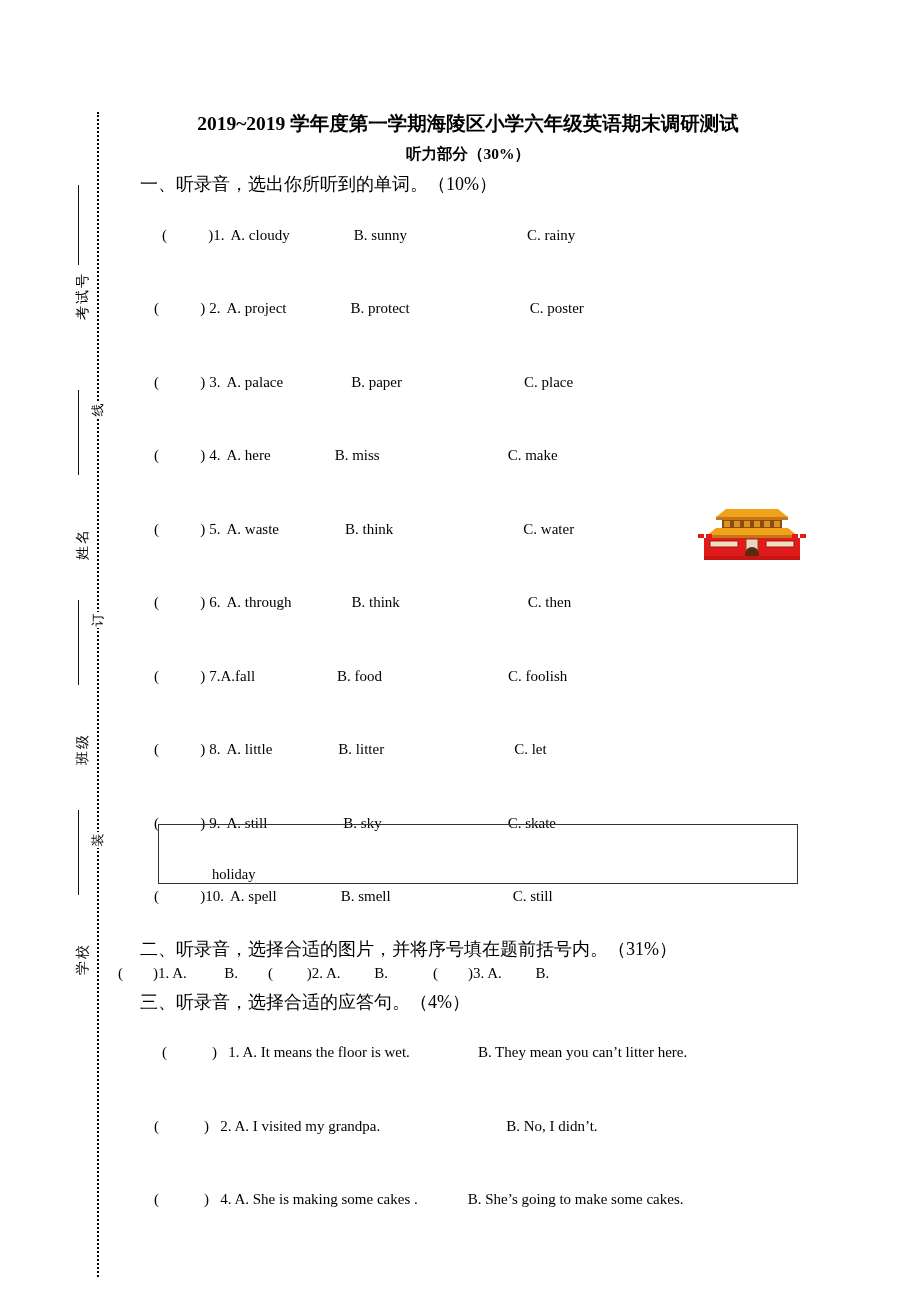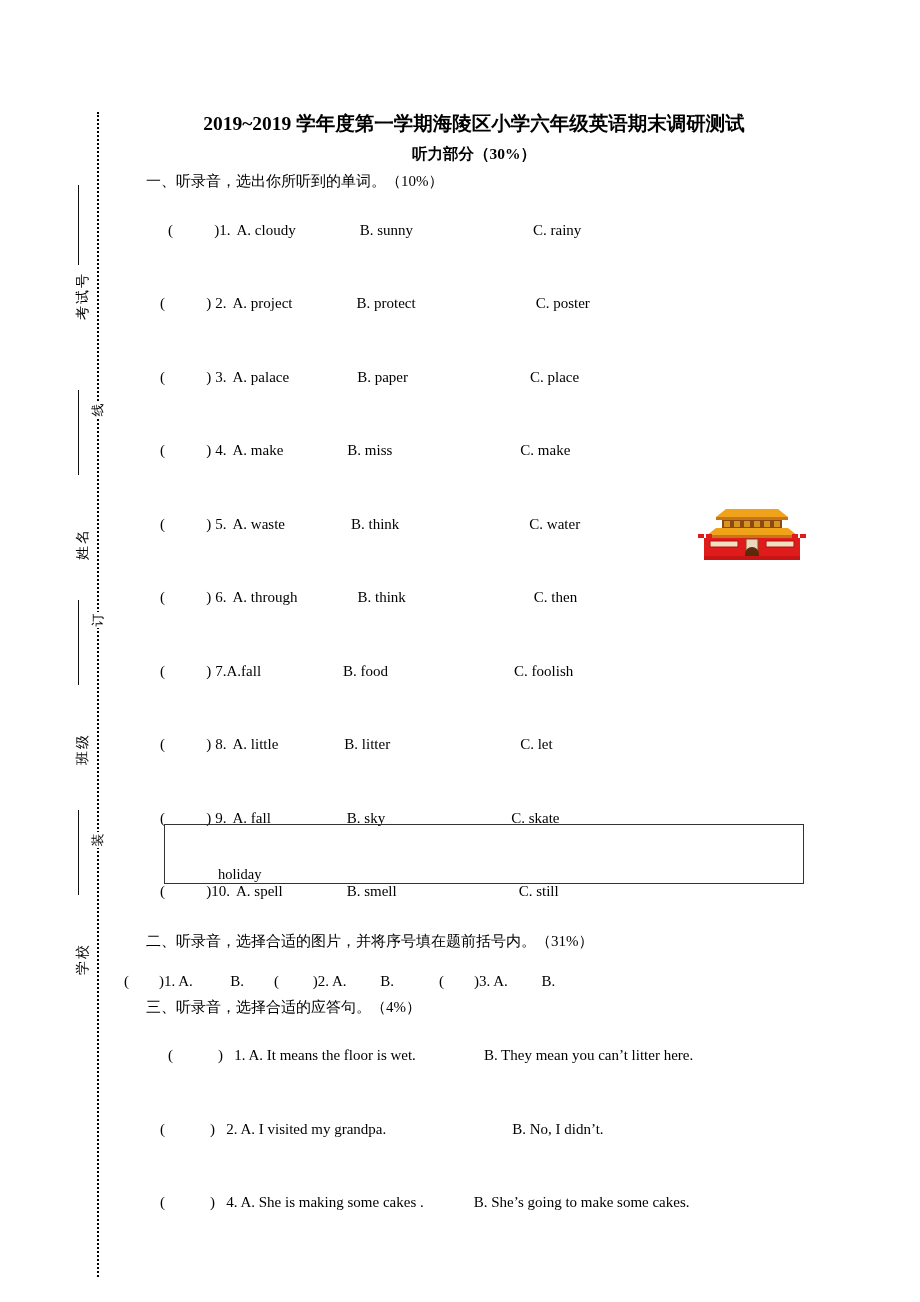--- a/index.html
+++ b/index.html
@@ -50,41 +50,41 @@
     padding: 3px 0;
     text-align: center;
     width: 16px;
     transform-origin: center center;
     transform: rotate(-90deg);
   }
 
   
   #content {
     position: absolute;
-    left: 124px;
+    left: 118px;
     top: 0;
     width: 700px;
     height: 1138px;
   }
   .doc-title {
     text-align: center;
     font-size: 19.5px;
     font-weight: bold;
     margin-top: 110px;
     letter-spacing: 0px;
     font-family: "Liberation Serif", serif;
   }
   .sub-title {
     text-align: center;
     font-size: 15.5px;
     font-weight: bold;
     margin-top: 7px;
   }
   .sec-head {
-    font-size: 15px;
+    font-size: 18px;
     margin-top: 7px;
     padding-left: 22px;
   }
   .row {
     font-size: 15px;
     line-height: 24.5px;
     white-space: pre;
     position: relative;
   }
 
@@ -152,44 +152,44 @@
       <div class="row" style="padding-left:14px;">
         <span>(           )</span><span>1.</span><span style="display:inline-block;width:6px;"></span><span>A. cloudy</span><span style="display:inline-block;width:64px;"></span><span>B. sunny</span><span style="display:inline-block;width:120px;"></span><span>C. rainy</span>
       </div>
       <div class="row" style="padding-left:6px;">
         <span>(           )</span><span style="display:inline-block;width:4px;"></span><span>2.</span><span style="display:inline-block;width:6px;"></span><span>A. project</span><span style="display:inline-block;width:64px;"></span><span>B. protect</span><span style="display:inline-block;width:120px;"></span><span>C. poster</span>
       </div>
       <div class="row" style="padding-left:6px;">
         <span>(           )</span><span style="display:inline-block;width:4px;"></span><span>3.</span><span style="display:inline-block;width:6px;"></span><span>A. palace</span><span style="display:inline-block;width:68px;"></span><span>B. paper</span><span style="display:inline-block;width:122px;"></span><span>C. place</span>
       </div>
       <div class="row" style="padding-left:6px;">
-        <span>(           )</span><span style="display:inline-block;width:4px;"></span><span>4.</span><span style="display:inline-block;width:6px;"></span><span>A. make</span><span style="display:inline-block;width:64px;"></span><span>B. miss</span><span style="display:inline-block;width:128px;"></span><span>C. make</span>
+        <span>(           )</span><span style="display:inline-block;width:4px;"></span><span>4.</span><span style="display:inline-block;width:6px;"></span><span>A. here</span><span style="display:inline-block;width:64px;"></span><span>B. miss</span><span style="display:inline-block;width:128px;"></span><span>C. make</span>
       </div>
       <div class="row" style="padding-left:6px;">
         <span>(           )</span><span style="display:inline-block;width:4px;"></span><span>5.</span><span style="display:inline-block;width:6px;"></span><span>A. waste</span><span style="display:inline-block;width:66px;"></span><span>B. think</span><span style="display:inline-block;width:130px;"></span><span>C. water</span>
       </div>
       <div class="row" style="padding-left:6px;">
         <span>(           )</span><span style="display:inline-block;width:4px;"></span><span>6.</span><span style="display:inline-block;width:6px;"></span><span>A. through</span><span style="display:inline-block;width:60px;"></span><span>B. think</span><span style="display:inline-block;width:128px;"></span><span>C. then</span>
       </div>
       <div class="row" style="padding-left:6px;">
         <span>(           )</span><span style="display:inline-block;width:4px;"></span><span>7.</span><span>A.fall</span><span style="display:inline-block;width:82px;"></span><span>B. food</span><span style="display:inline-block;width:126px;"></span><span>C. foolish</span>
       </div>
       <div class="row" style="padding-left:6px;">
         <span>(           )</span><span style="display:inline-block;width:4px;"></span><span>8.</span><span style="display:inline-block;width:6px;"></span><span>A. little</span><span style="display:inline-block;width:66px;"></span><span>B. litter</span><span style="display:inline-block;width:130px;"></span><span>C. let</span>
       </div>
       <div class="row" style="padding-left:6px;">
-        <span>(           )</span><span style="display:inline-block;width:4px;"></span><span>9.</span><span style="display:inline-block;width:6px;"></span><span>A. fall</span><span style="display:inline-block;width:76px;"></span><span>B. sky</span><span style="display:inline-block;width:126px;"></span><span>C. skate</span>
+        <span>(           )</span><span style="display:inline-block;width:4px;"></span><span>9.</span><span style="display:inline-block;width:6px;"></span><span>A. still</span><span style="display:inline-block;width:76px;"></span><span>B. sky</span><span style="display:inline-block;width:126px;"></span><span>C. skate</span>
       </div>
       <div class="row" style="padding-left:6px;">
         <span>(           )</span><span>10.</span><span style="display:inline-block;width:6px;"></span><span>A. spell</span><span style="display:inline-block;width:64px;"></span><span>B. smell</span><span style="display:inline-block;width:122px;"></span><span>C. still</span>
       </div>
     </div>
 
     <div class="sec-head" style="margin-top:4px;">二、听录音，选择合适的图片，并将序号填在题前括号内。（31%）</div>
-    <div class="row" style="padding-left:0px;margin-top:18px;">(        )1. A.          B.        (         )2. A.         B.            (        )3. A.         B.</div>
+    <div class="row" style="padding-left:0px;margin-top:0;">(        )1. A.          B.        (         )2. A.         B.            (        )3. A.         B.</div>
 
     <div class="sec-head" style="margin-top:4px;">三、听录音，选择合适的应答句。（4%）</div>
     <div style="margin-top:2px;">
       <div class="row" style="padding-left:14px;">
         <span class="overlap-text">(            )   1. A. It means the floor is wet.</span><span style="display:inline-block;width:68px;"></span><span class="overlap-text">B. They mean you can’t litter here.</span>
       </div>
       <div class="row" style="padding-left:6px;">
         <span>(            )   2. A. I visited my grandpa.</span><span style="display:inline-block;width:126px;"></span><span>B. No, I didn’t.</span>
       </div>
       <div class="row" style="padding-left:6px;">

